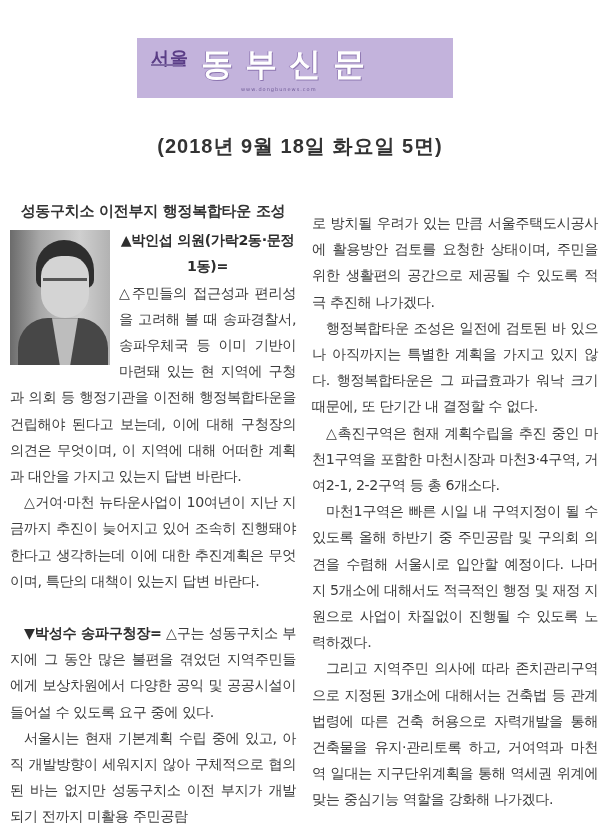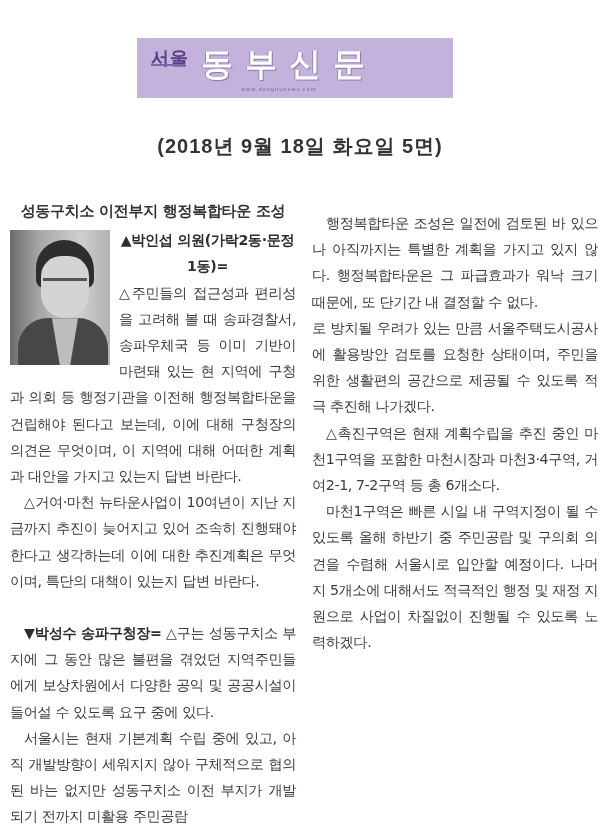--- a/index.html
+++ b/index.html
@@ -139,18 +139,19 @@
     <p class="p">△거여·마천 뉴타운사업이 10여년이 지난 지금까지 추진이 늦어지고 있어 조속히 진행돼야 한다고 생각하는데 이에 대한 추진계획은 무엇이며, 특단의 대책이 있는지 답변 바란다.</p>
     <div class="gap"></div>
     <p class="p">
       <span class="speaker">▼박성수 송파구청장=</span>
       <span>△구는 성동구치소 부지에 그 동안 많은 불편을 겪었던 지역주민들에게 보상차원에서 다양한 공익 및 공공시설이 들어설 수 있도록 요구 중에 있다.</span>
     </p>
     <p class="p">서울시는 현재 기본계획 수립 중에 있고, 아직 개발방향이 세워지지 않아 구체적으로 협의된 바는 없지만 성동구치소 이전 부지가 개발되기 전까지 미활용 주민공람</p>
   </div>
 
   <div class="column col-right">
+    <p class="p noindent">로 방치될 우려가 있는 만큼 서울주택도시공사에 활용방안 검토를 요청한 상태이며, 주민을 위한 생활편의 공간으로 제공될 수 있도록 적극 추진해 나가겠다.</p>
     <p class="p">행정복합타운 조성은 일전에 검토된 바 있으나 아직까지는 특별한 계획을 가지고 있지 않다. 행정복합타운은 그 파급효과가 워낙 크기 때문에, 또 단기간 내 결정할 수 없다.</p>
-    <p class="p noindent">로 방치될 우려가 있는 만큼 서울주택도시공사에 활용방안 검토를 요청한 상태이며, 주민을 위한 생활편의 공간으로 제공될 수 있도록 적극 추진해 나가겠다.</p>
-    <p class="p">△촉진구역은 현재 계획수립을 추진 중인 마천1구역을 포함한 마천시장과 마천3·4구역, 거여2-1, 7-2구역 등 총 6개소다.</p>
+    <p class="p">△촉진구역은 현재 계획수립을 추진 중인 마천1구역을 포함한 마천시장과 마천3·4구역, 거여2-1, 2-2구역 등 총 6개소다.</p>
     <p class="p">마천1구역은 빠른 시일 내 구역지정이 될 수 있도록 올해 하반기 중 주민공람 및 구의회 의견을 수렴해 서울시로 입안할 예정이다. 나머지 5개소에 대해서도 적극적인 행정 및 재정 지원으로 사업이 차질없이 진행될 수 있도록 노력하겠다.</p>
+    <p class="p">그리고 지역주민 의사에 따라 존치관리구역으로 지정된 3개소에 대해서는 건축법 등 관계법령에 따른 건축 허용으로 자력개발을 통해 건축물을 유지·관리토록 하고, 거여역과 마천역 일대는 지구단위계획을 통해 역세권 위계에 맞는 중심기능 역할을 강화해 나가겠다.</p>
   </div>
 </article>
 
 </body></html>

